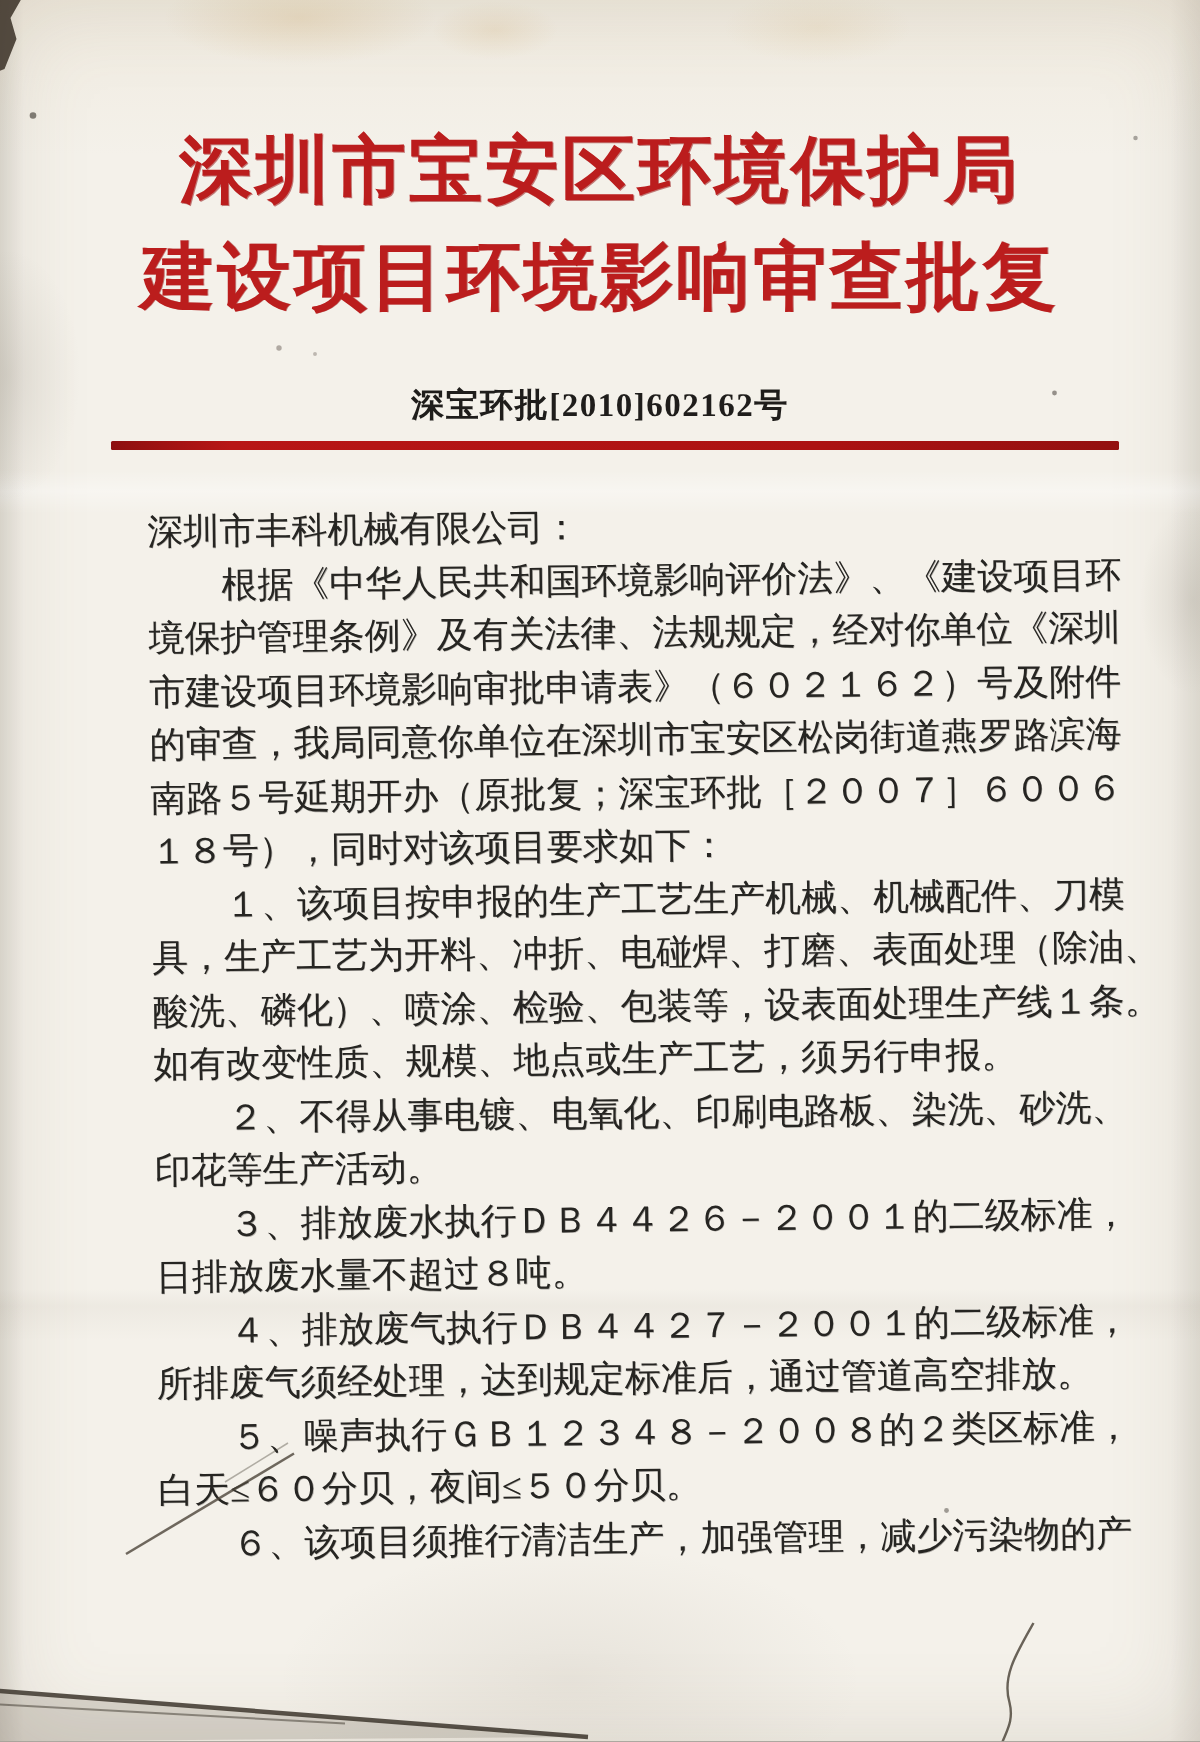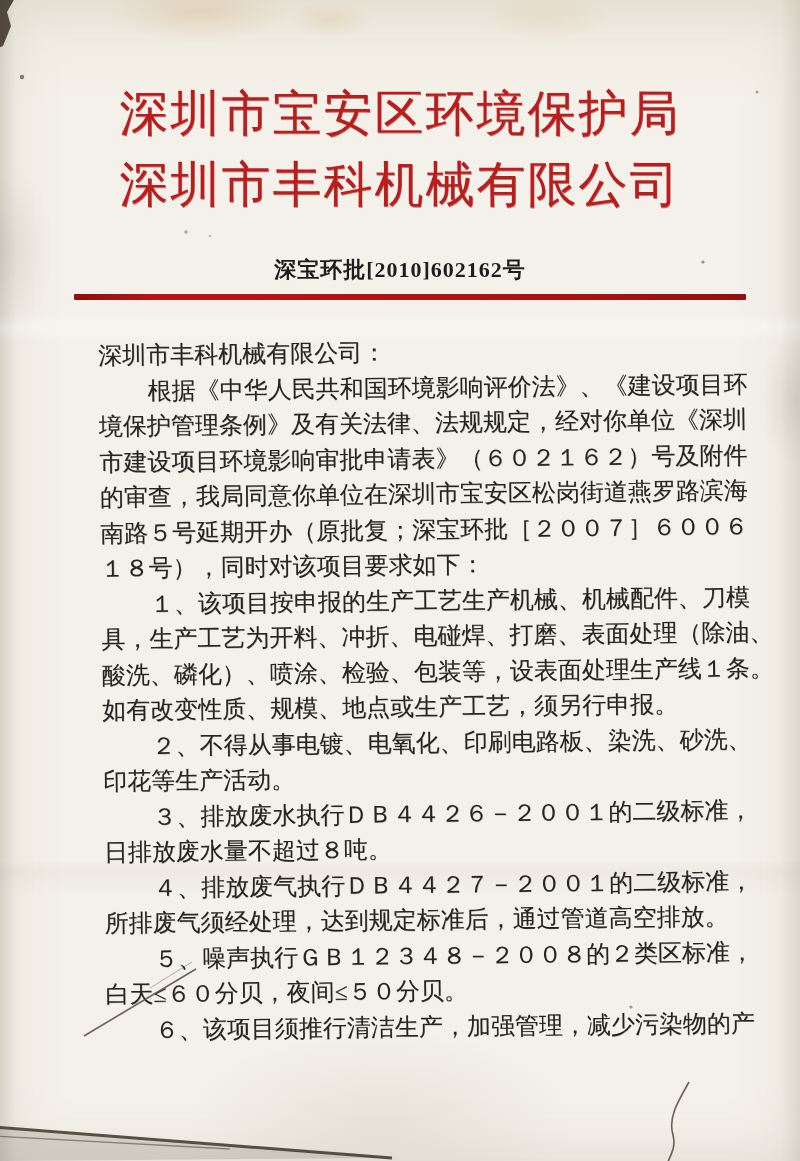--- a/index.html
+++ b/index.html
@@ -37,21 +37,21 @@
   }
   .title-block {
     position: relative;
     padding-top: 78px;
     text-align: center;
   }
   .title-line {
     color: var(--title-red, #bb1d1d);
     font-size: 49px;
     line-height: 71px;
-    font-weight: normal;
+    font-weight: bold;
     letter-spacing: 2px;
     text-shadow: 0.6px 0.6px 0 rgba(150,20,20,0.55);
   }
   .doc-number {
     margin-top: 35px;
     text-align: center;
     font-size: 22px;
     font-weight: bold;
     color: #1f1d1b;
     letter-spacing: 1px;
@@ -83,21 +83,21 @@
     pointer-events: none;
   }
 </style>
 </head>
 <body>
 
 <div class="page">
 
   <div class="title-block">
     <div class="title-line">深圳市宝安区环境保护局</div>
-    <div class="title-line">深圳市丰科机械有限公司</div>
+    <div class="title-line">建设项目环境影响审查批复</div>
   </div>
 
   <div class="doc-number">深宝环批[2010]602162号</div>
 
   <div class="red-rule"></div>
 
   <div class="content">
     <div class="line">深圳市丰科机械有限公司：</div>
 
     <div class="line indent">根据《中华人民共和国环境影响评价法》、《建设项目环</div>

